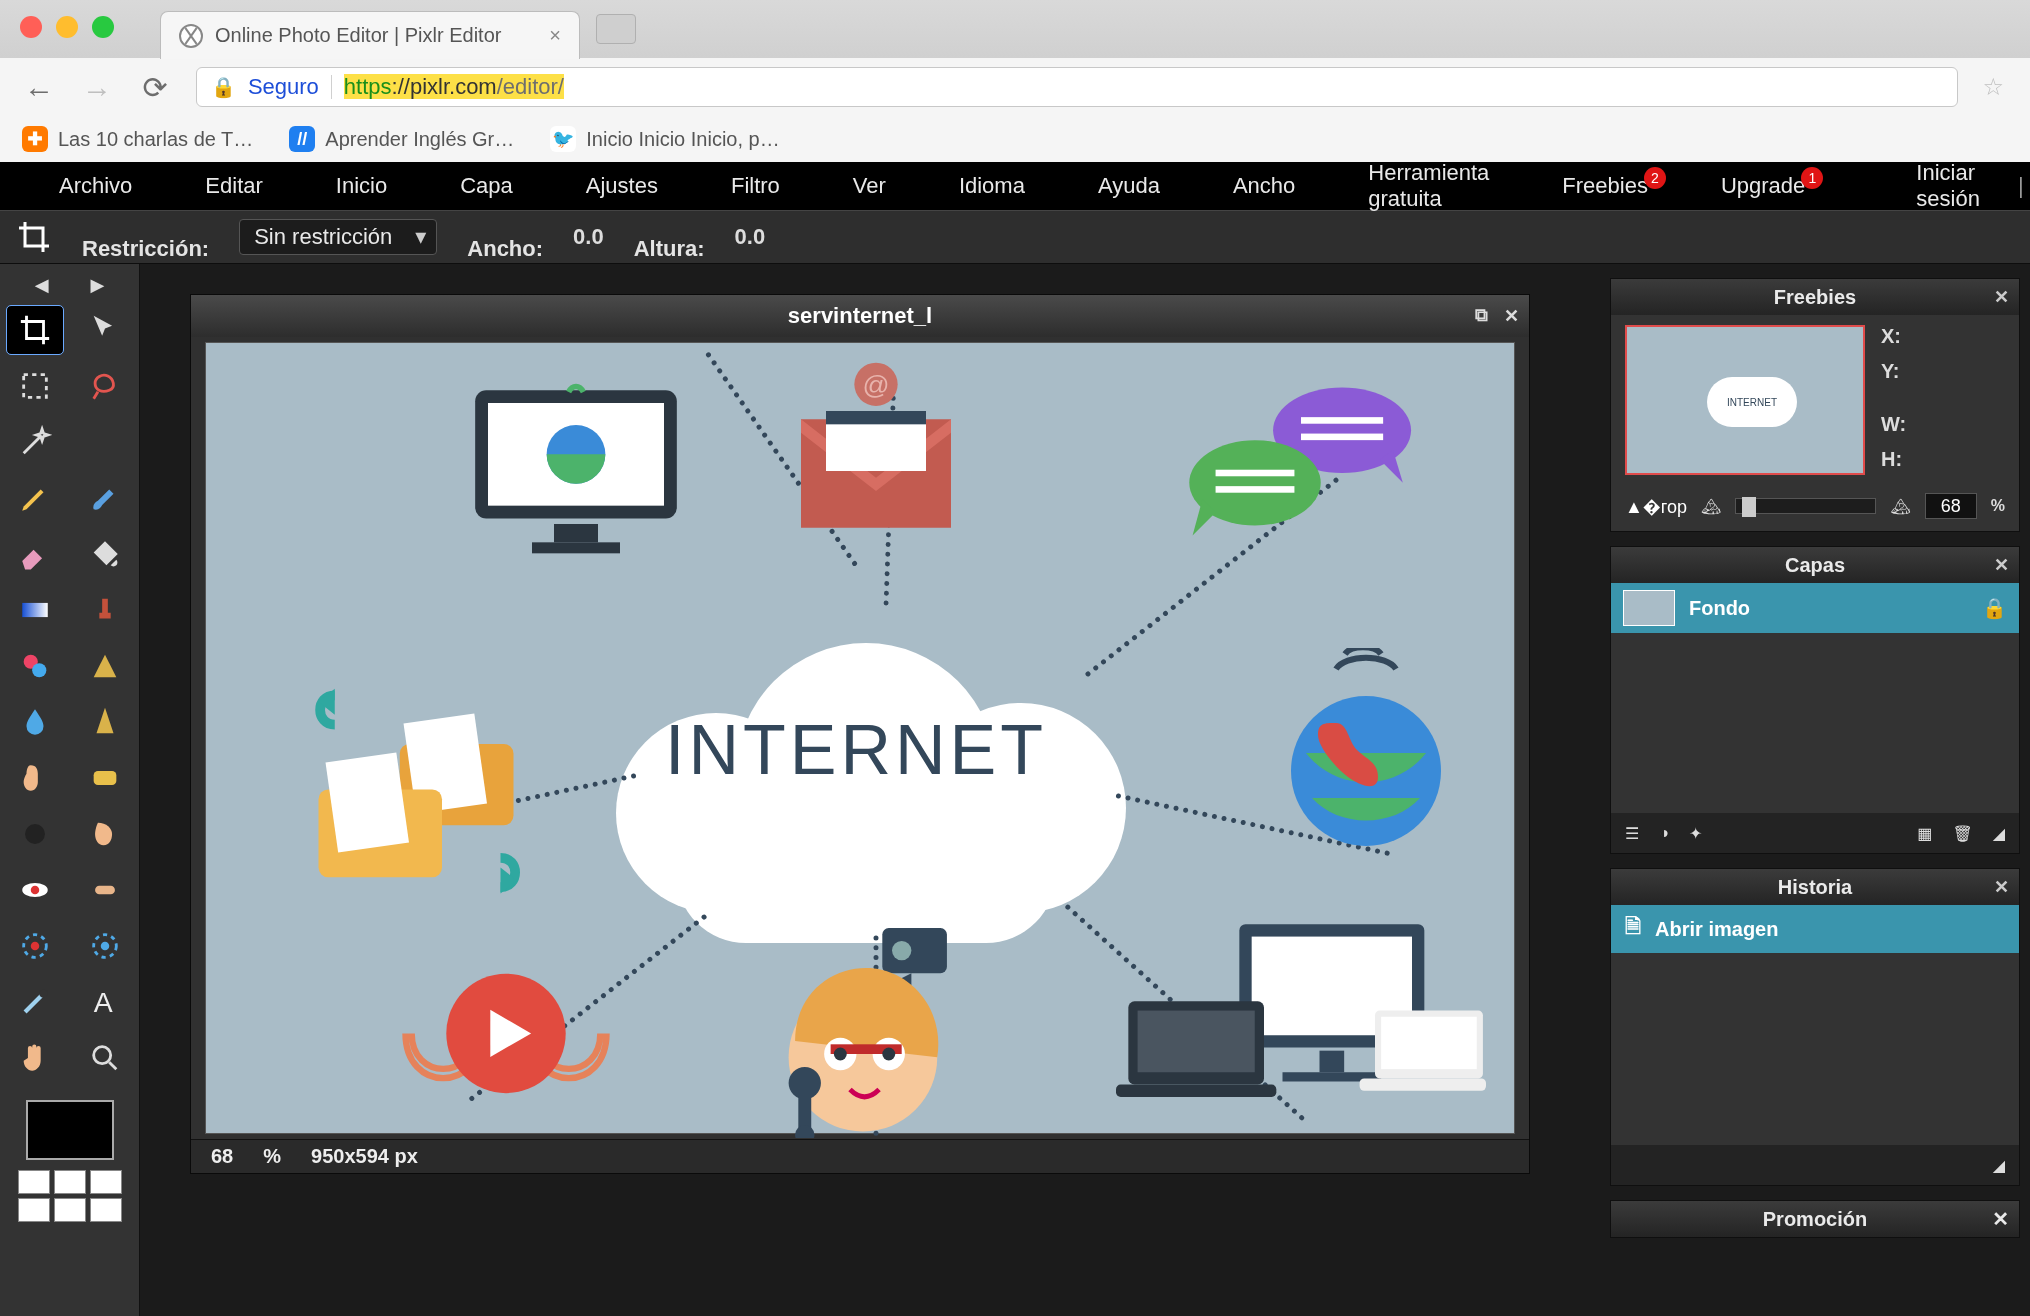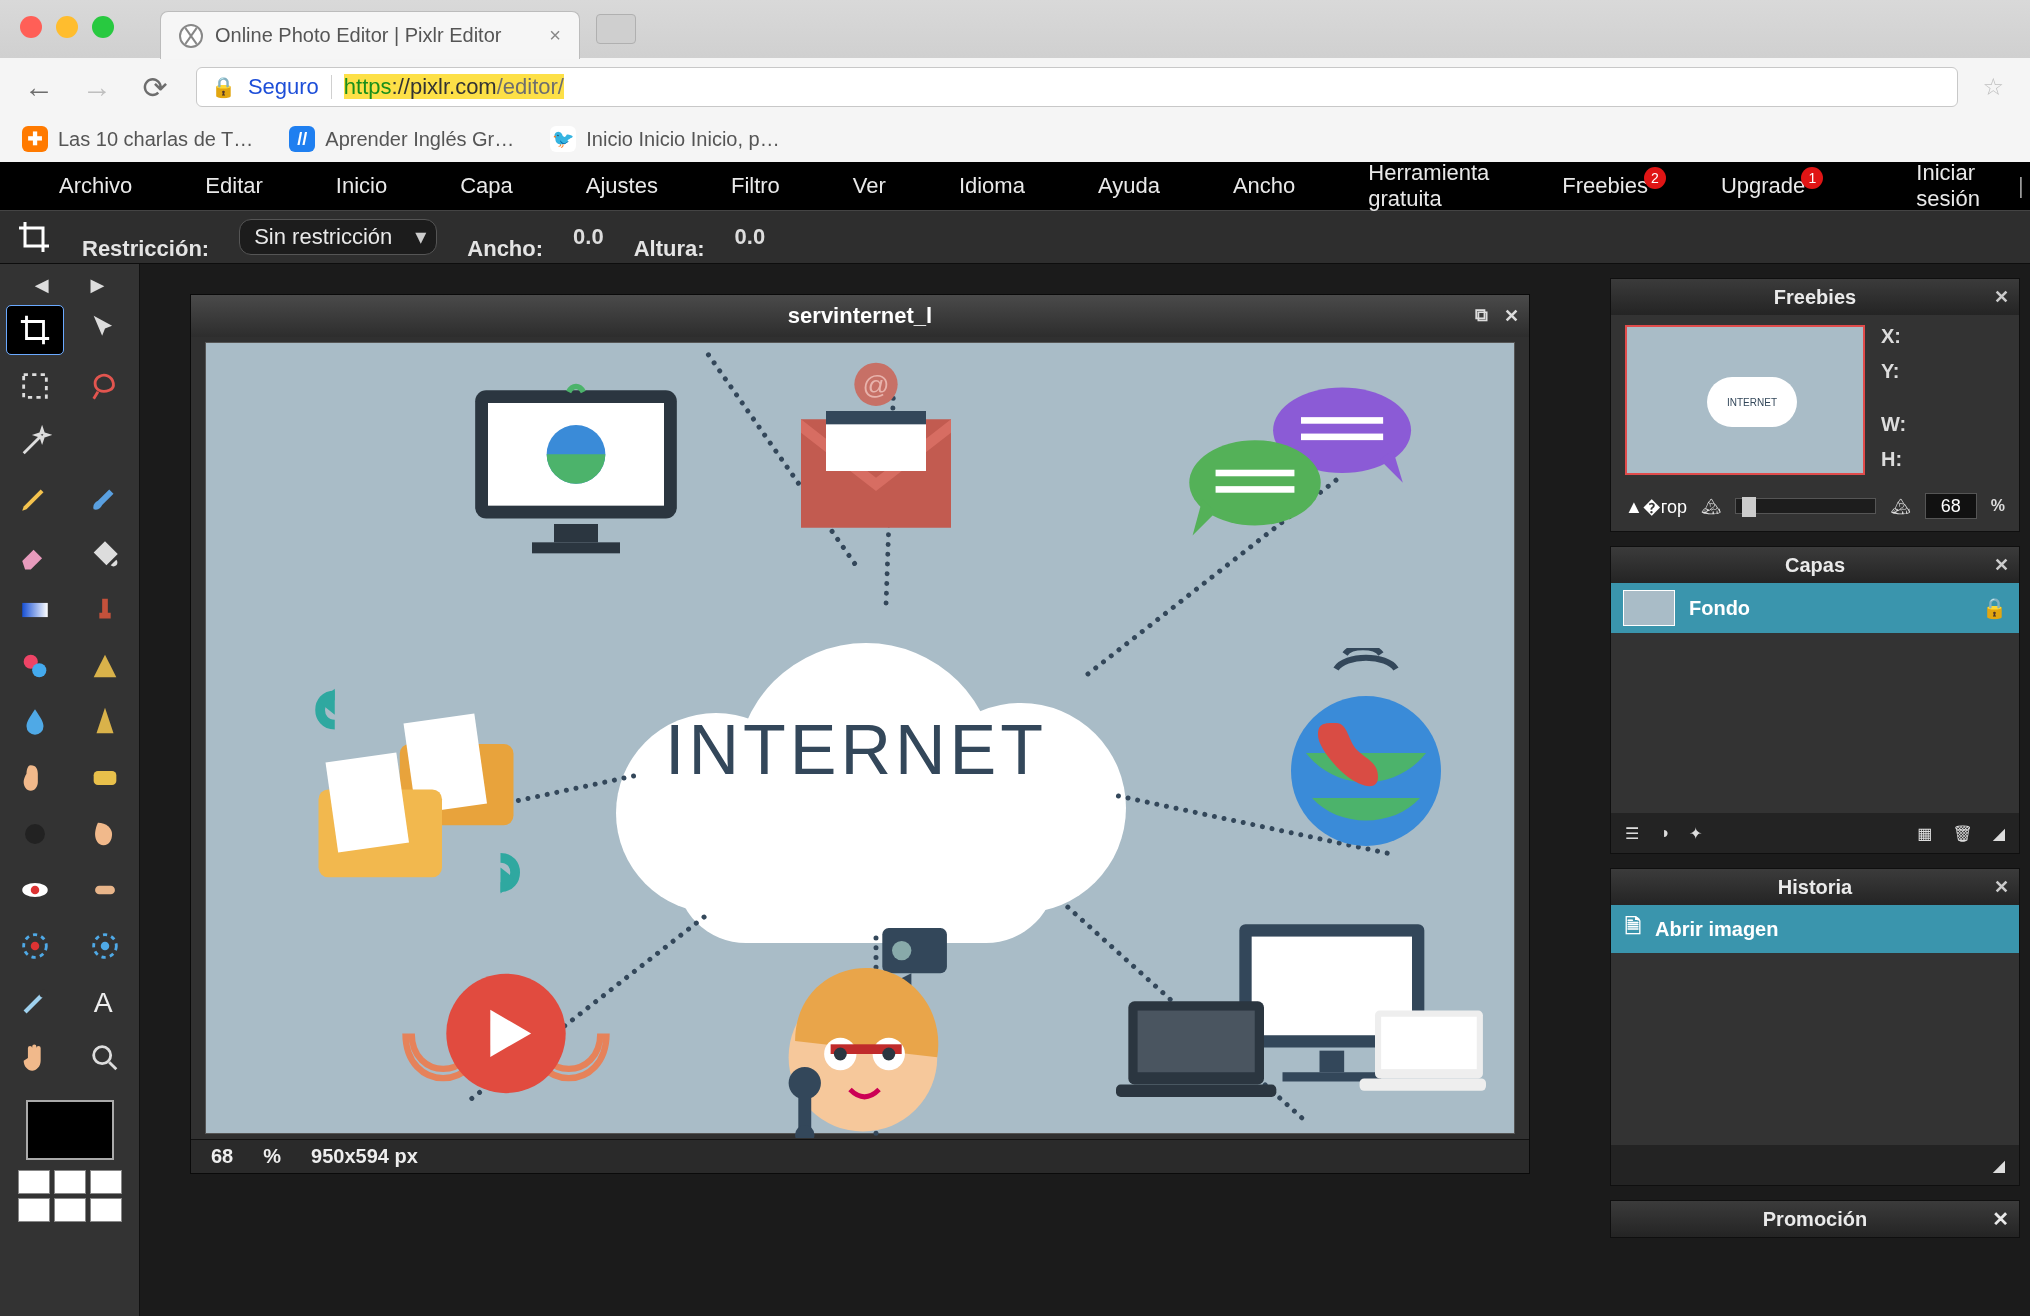--- a/index.html
+++ b/index.html
@@ -40,21 +40,21 @@
   .editor{position:absolute;left:0;top:162px;right:0;bottom:0;background:#1e1e1e;color:#e9e9e9;display:flex;flex-direction:column;}
   .menubar{height:48px;background:#000;display:flex;align-items:center;padding:0 24px;gap:38px;font-size:22px;}
   .menubar .mi{cursor:pointer;position:relative;margin-left:35px;}
   .menubar .spacer{flex:1;}
   .menubar .pipe{color:#999;}
   .badge{position:absolute;top:-6px;right:-18px;width:22px;height:22px;border-radius:50%;background:#e01515;color:#fff;font-size:14px;display:flex;align-items:center;justify-content:center;}
 
   .optbar{height:54px;background:#2e2e2e;border-top:1px solid #444;border-bottom:1px solid #0d0d0d;display:flex;align-items:center;padding:0 16px;gap:30px;font-size:22px;}
   .optbar .crop-ico{width:36px;height:36px;display:flex;align-items:center;justify-content:center;}
   .optbar label{color:#e4e4e4;font-weight:600;margin-top:23px;}
-  .optbar .sel{background:#1c1c1c;border:1px solid #555;border-radius:12px;padding:4px 44px 4px 14px;position:relative;}
+  .optbar .sel{background:#1c1c1c;border:1px solid #555;border-radius:4px;padding:4px 44px 4px 14px;position:relative;}
   .optbar .sel::after{content:"▾";position:absolute;right:10px;top:4px;color:#ccc;}
   .optbar .numv{color:#ddd;font-weight:600;}
 
   .workzone{flex:1;display:flex;min-height:0;}
 
   
   .tools{width:140px;background:#333;border-right:1px solid #111;display:flex;flex-direction:column;align-items:center;padding:10px 0;}
   .tool-arrows{display:flex;gap:42px;margin-bottom:10px;color:#ddd;font-size:18px;}
   .tool-grid{display:grid;grid-template-columns:56px 56px;gap:8px 14px;}
   .tool{width:56px;height:48px;display:flex;align-items:center;justify-content:center;border-radius:4px;cursor:pointer;}

